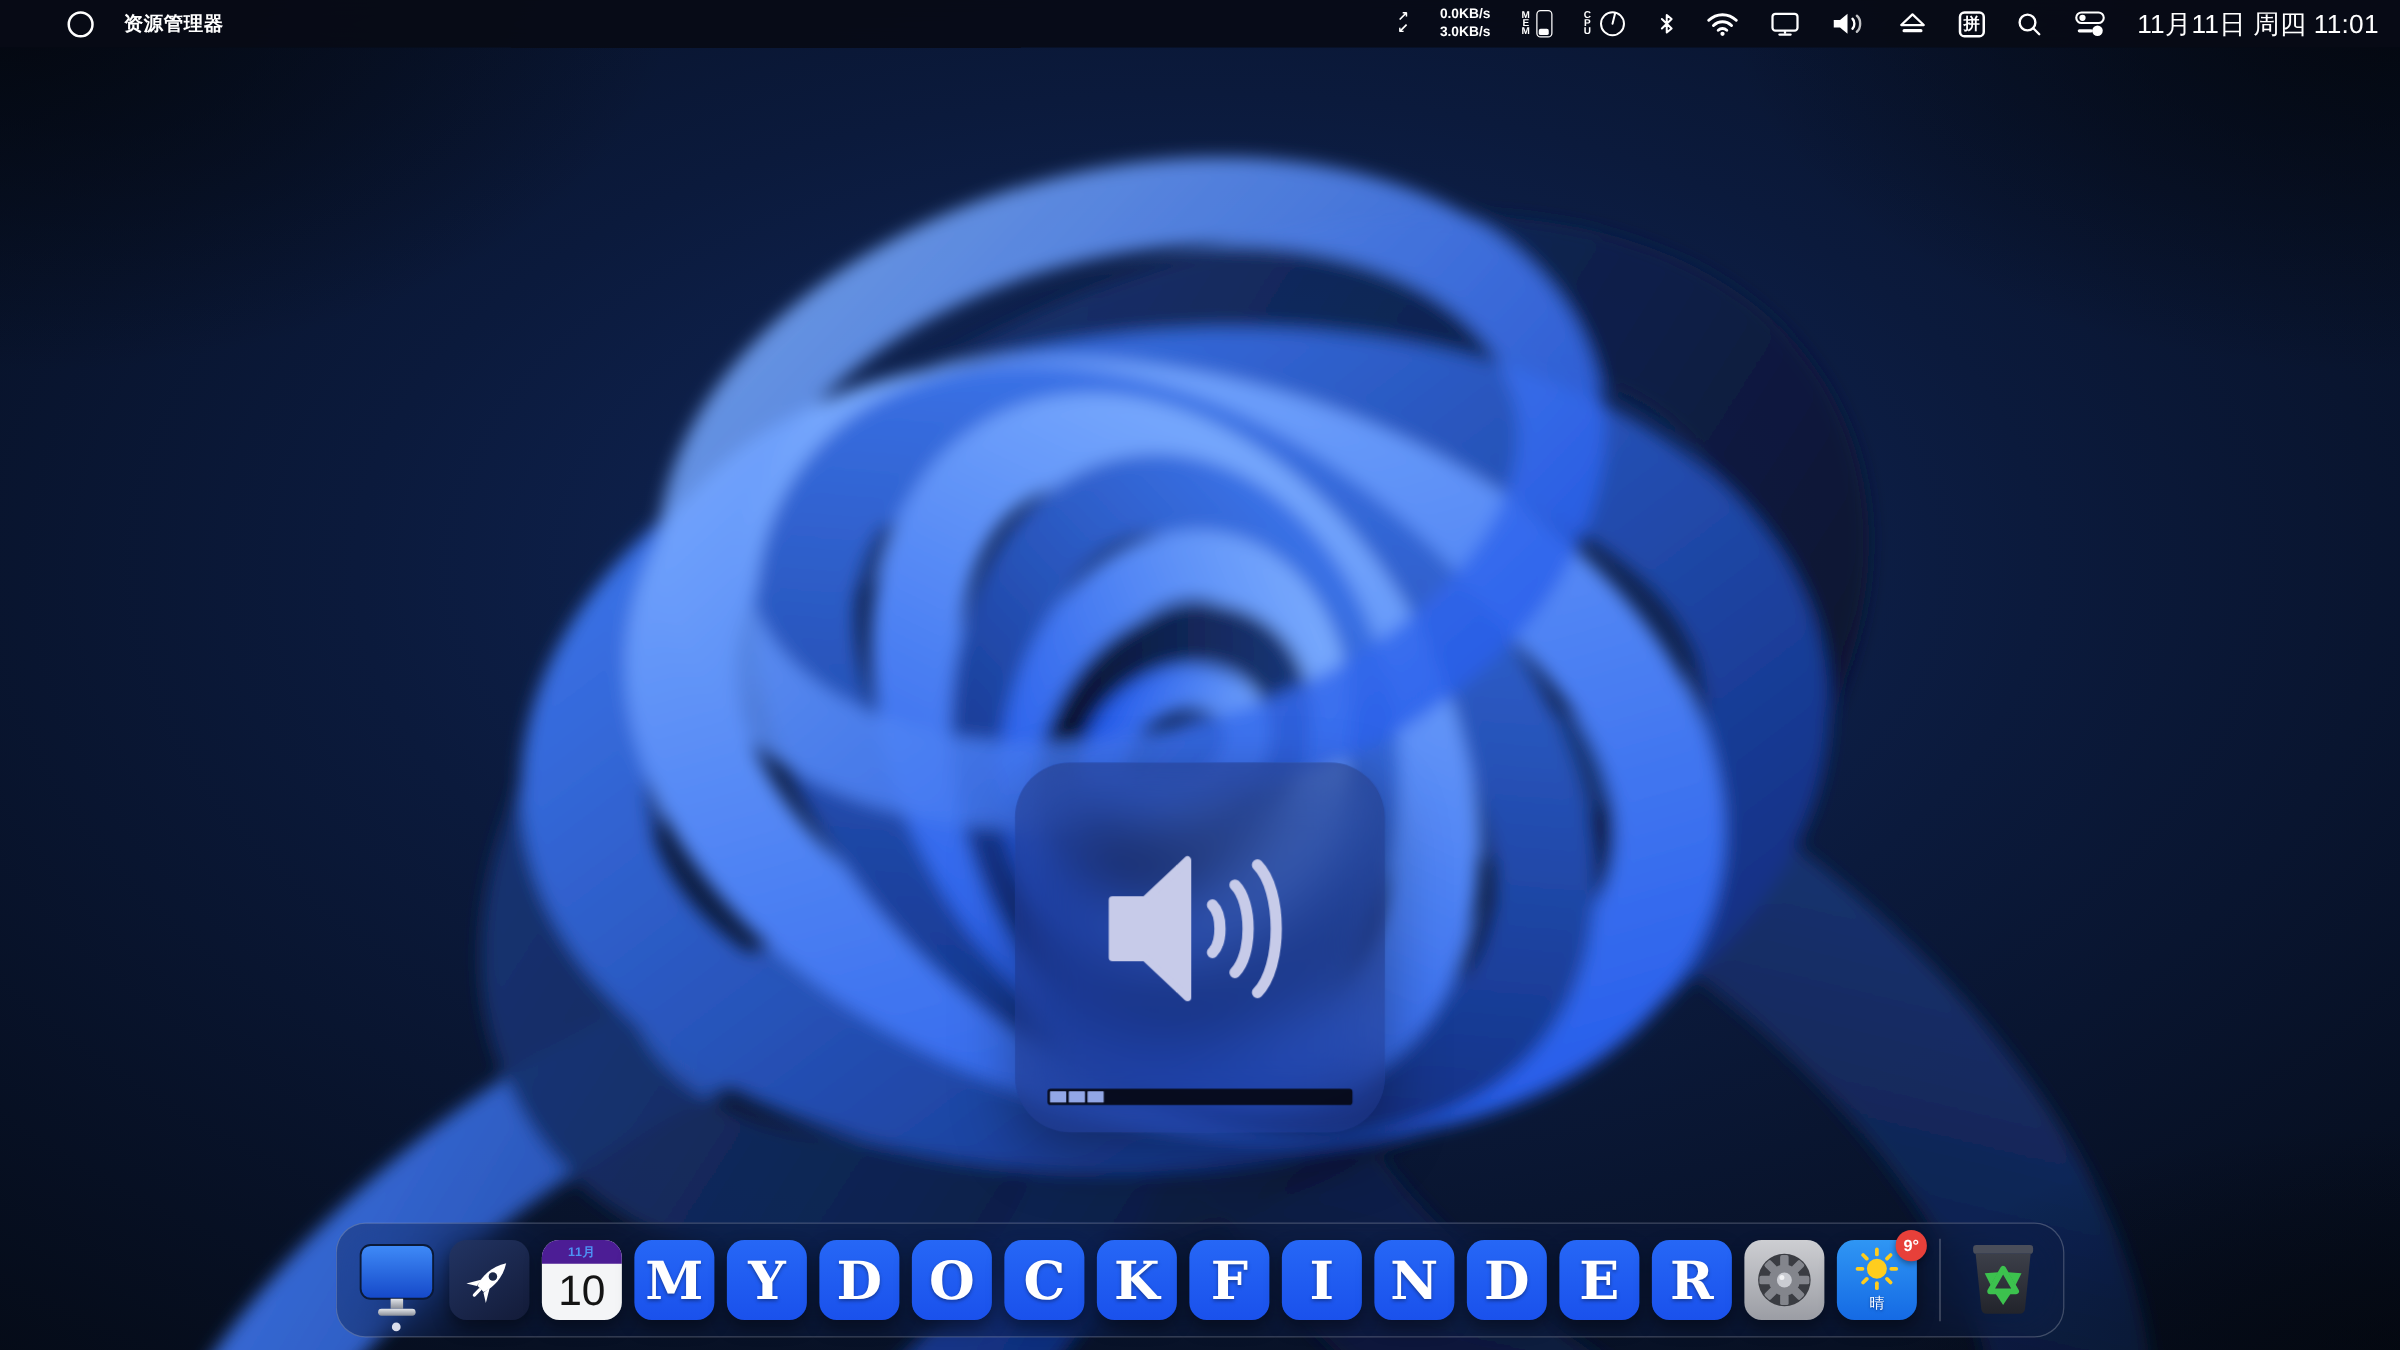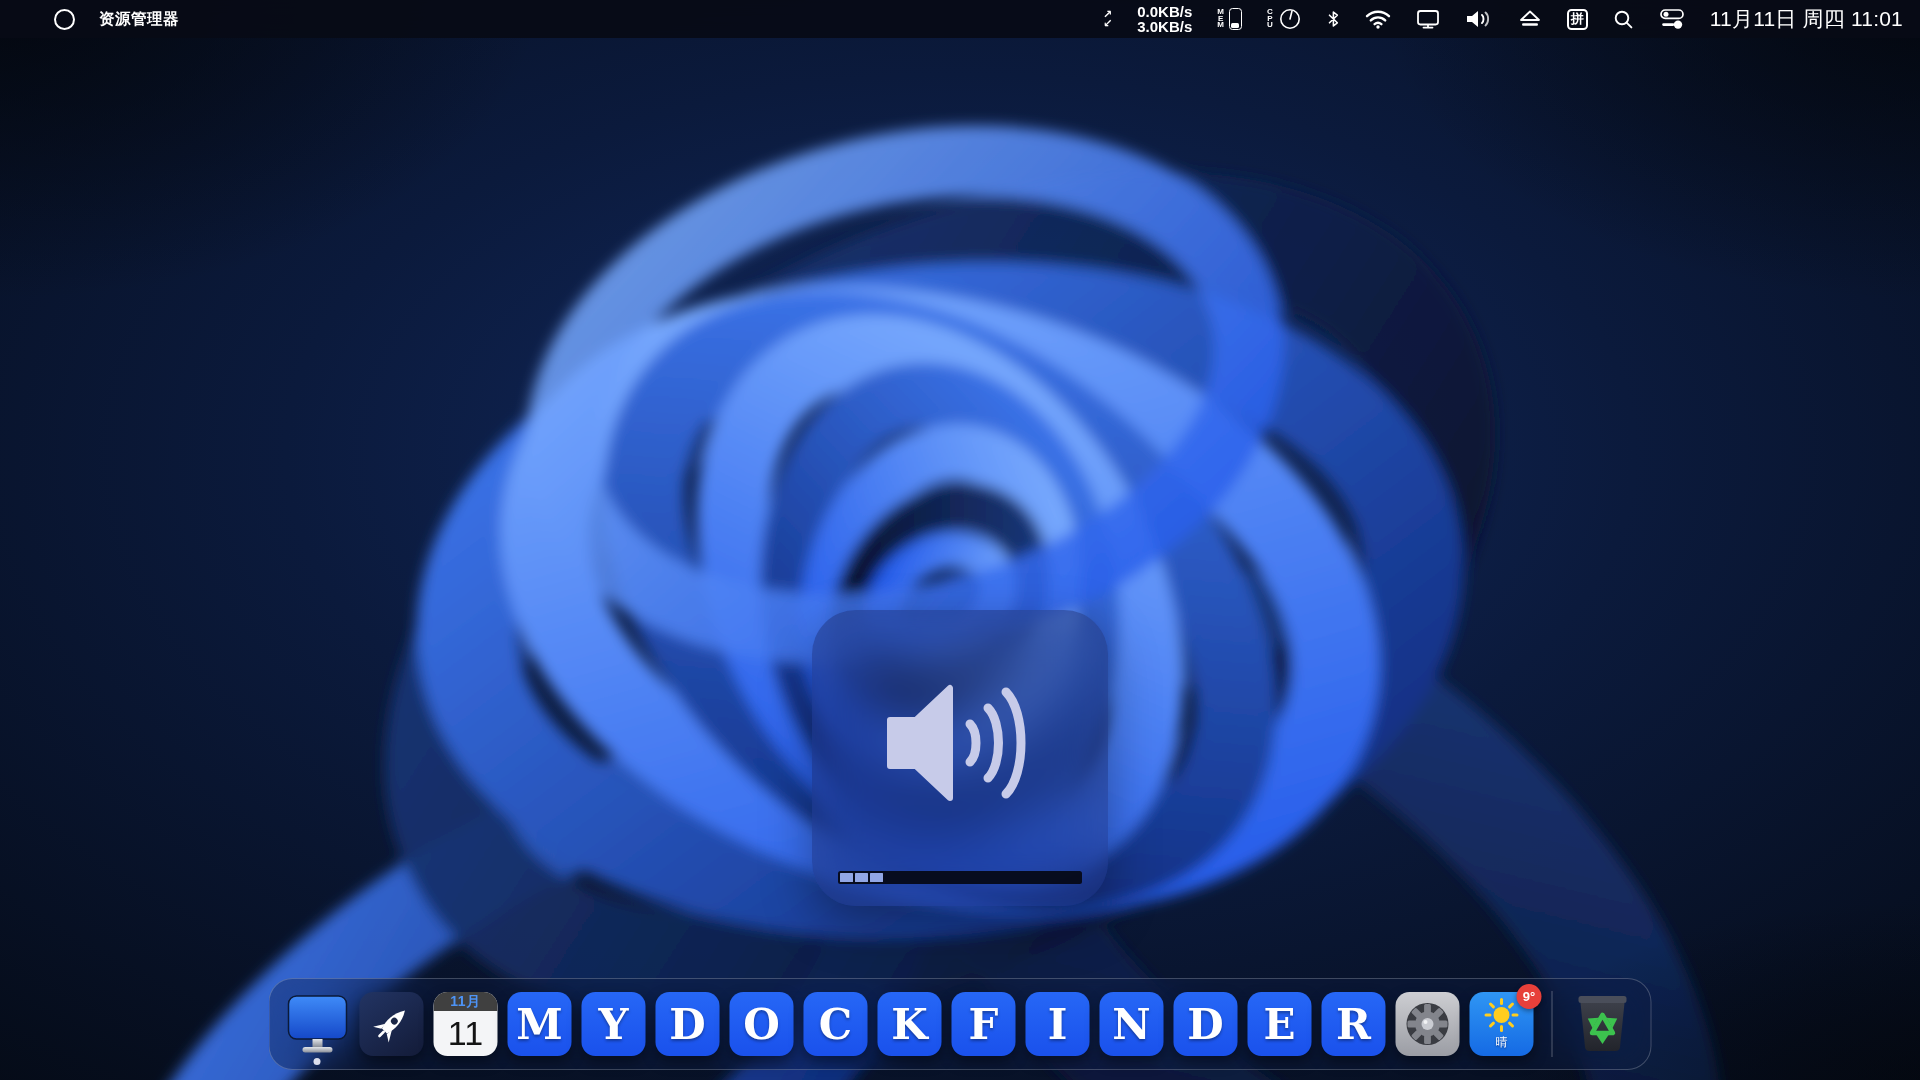--- a/index.html
+++ b/index.html
@@ -14,21 +14,21 @@
 
   
   .menubar { position:absolute; top:0; left:0; right:0; height:38px; z-index:5;
     background:rgba(7,11,21,.93); backdrop-filter:blur(20px);
     display:flex; align-items:center; color:#fff; }
   .menubar-left { display:flex; align-items:center; gap:24px; padding-left:54px; }
   .logo-ring { width:21px; height:21px; border:2.6px solid #fff; border-radius:50%; }
   .app-title { font-size:15.5px; font-weight:700; letter-spacing:.5px; }
   .menubar-right { margin-left:auto; display:flex; align-items:center; gap:25px; padding-right:17px; }
   .net-arrows { display:flex; flex-direction:column; line-height:9px; font-size:11px; font-weight:700; }
-  .net-speeds { display:flex; flex-direction:column; align-items:flex-end; font-size:15px; font-weight:700; line-height:15px; }
+  .net-speeds { display:flex; flex-direction:column; align-items:flex-end; font-size:11px; font-weight:700; line-height:15px; }
   .meter { display:flex; align-items:center; gap:5px; }
   .stack-label { display:flex; flex-direction:column; font-size:8px; font-weight:700; line-height:6.5px; text-align:center; }
   .battery-v { width:13px; height:22px; border:1.6px solid #fff; border-radius:3.5px; position:relative; }
   .battery-v .fill { position:absolute; left:1.5px; right:1.5px; bottom:1.5px; height:4.5px; background:#fff; border-radius:1.5px; }
   .status-icon { display:flex; align-items:center; justify-content:center; }
   .ime-box { width:21px; height:21px; border:2px solid #fff; border-radius:4.5px;
     display:flex; align-items:center; justify-content:center; font-size:13px; font-weight:700; }
   .clock { font-size:21px; font-weight:500; letter-spacing:.2px; white-space:nowrap; }
 
   
@@ -47,21 +47,21 @@
     background:rgba(16,28,62,.38); backdrop-filter:blur(26px) saturate(1.15);
     border:1px solid rgba(255,255,255,.22); border-radius:24px; }
   .tile { width:64px; height:64px; border-radius:14px; flex:0 0 auto; position:relative;
     display:flex; align-items:center; justify-content:center; box-shadow:0 6px 14px rgba(0,0,0,.4); }
   .tile.plain { box-shadow:none; }
   .tile.letter { background:linear-gradient(180deg,#2667f6 0%,#1a51ec 100%);
     color:#fff; font-family:"DejaVu Serif","Liberation Serif",serif; font-weight:700; font-size:42px;
     text-shadow:0 2px 3px rgba(0,0,0,.35); }
   .tile.rocket-bg { background:linear-gradient(145deg,#223463 0%,#131b38 100%); }
   .tile.calendar-bg { background:#f4f5f7; overflow:hidden; flex-direction:column; align-items:stretch; display:flex; }
-  .cal-head { height:19px; background:#404040; color:#4d93f5; font-size:14px; font-weight:700;
+  .cal-head { height:19px; background:#4c1d95; color:#4d93f5; font-size:10px; font-weight:700;
     display:flex; align-items:center; justify-content:center; letter-spacing:.5px; }
   .cal-day { flex:1; display:flex; align-items:center; justify-content:center; font-size:34px; color:#141414; font-weight:400; }
   .tile.gear-bg { background:linear-gradient(180deg,#cdced2 0%,#9b9da4 100%); }
   .tile.weather-bg { background:linear-gradient(180deg,#2f96f4 0%,#156ae4 100%); flex-direction:column; display:flex; align-items:center; justify-content:center; }
   .weather-cond { color:#fff; font-size:12px; margin-top:1px; text-shadow:0 1px 2px rgba(0,0,60,.5); }
   .badge { position:absolute; top:-8px; right:-8px; min-width:25px; height:25px; padding:0 4px; border-radius:13px;
     background:#e7403a; color:#fff; font-size:13px; font-weight:700; display:flex; align-items:center; justify-content:center;
     box-shadow:0 2px 5px rgba(0,0,0,.4); }
   .dock-sep { width:1px; height:66px; background:rgba(255,255,255,.3); margin:0 8px; flex:0 0 auto; }
   .run-dot { position:absolute; left:44px; bottom:4px; width:7px; height:7px; border-radius:50%; background:rgba(235,238,248,.92); }
@@ -254,21 +254,21 @@
           <circle cx="0" cy="-4" r="3.4" fill="#1b2747"></circle>
           <path d="M-4.5 4 L-11 15 L-3.8 10.5 Z" fill="#fff"></path>
           <path d="M4.5 4 L11 15 L3.8 10.5 Z" fill="#fff"></path>
           <path d="M0 11 L0 17" stroke="#fff" stroke-width="2.6" stroke-linecap="round"></path>
         </g>
       </svg>
     </div>
 
     <div class="tile calendar-bg">
       <div class="cal-head">11月</div>
-      <div class="cal-day">11</div>
+      <div class="cal-day">10</div>
     </div>
 
     <div class="tile letter">
         <span>M</span>
       </div>
     <div class="tile letter">
         <span>Y</span>
       </div>
     <div class="tile letter">
         <span>D</span>

